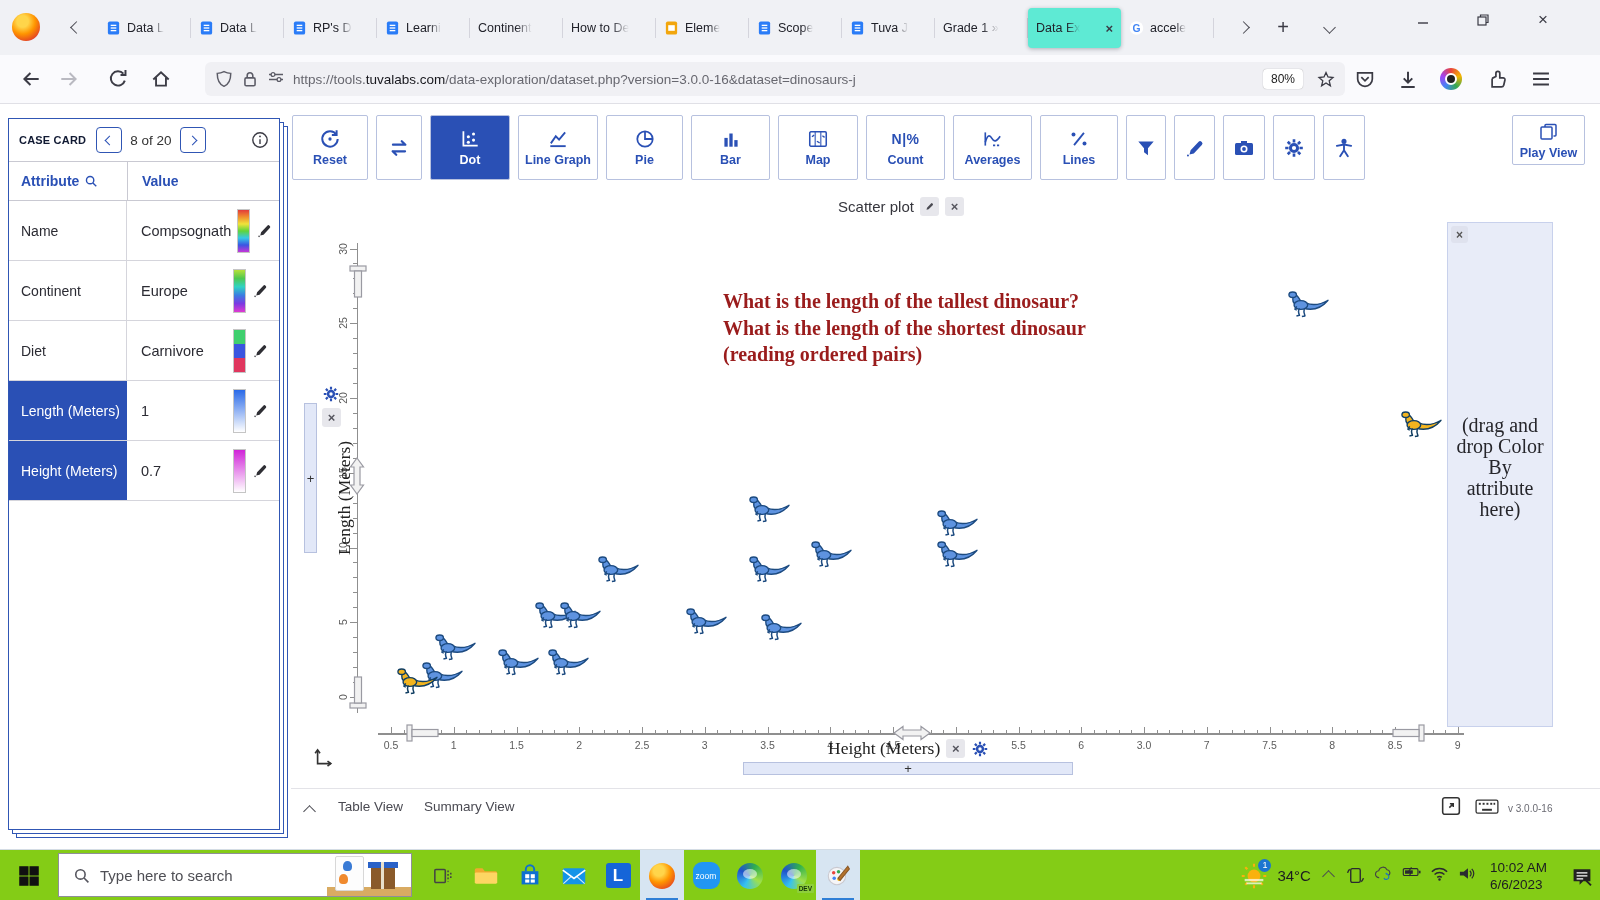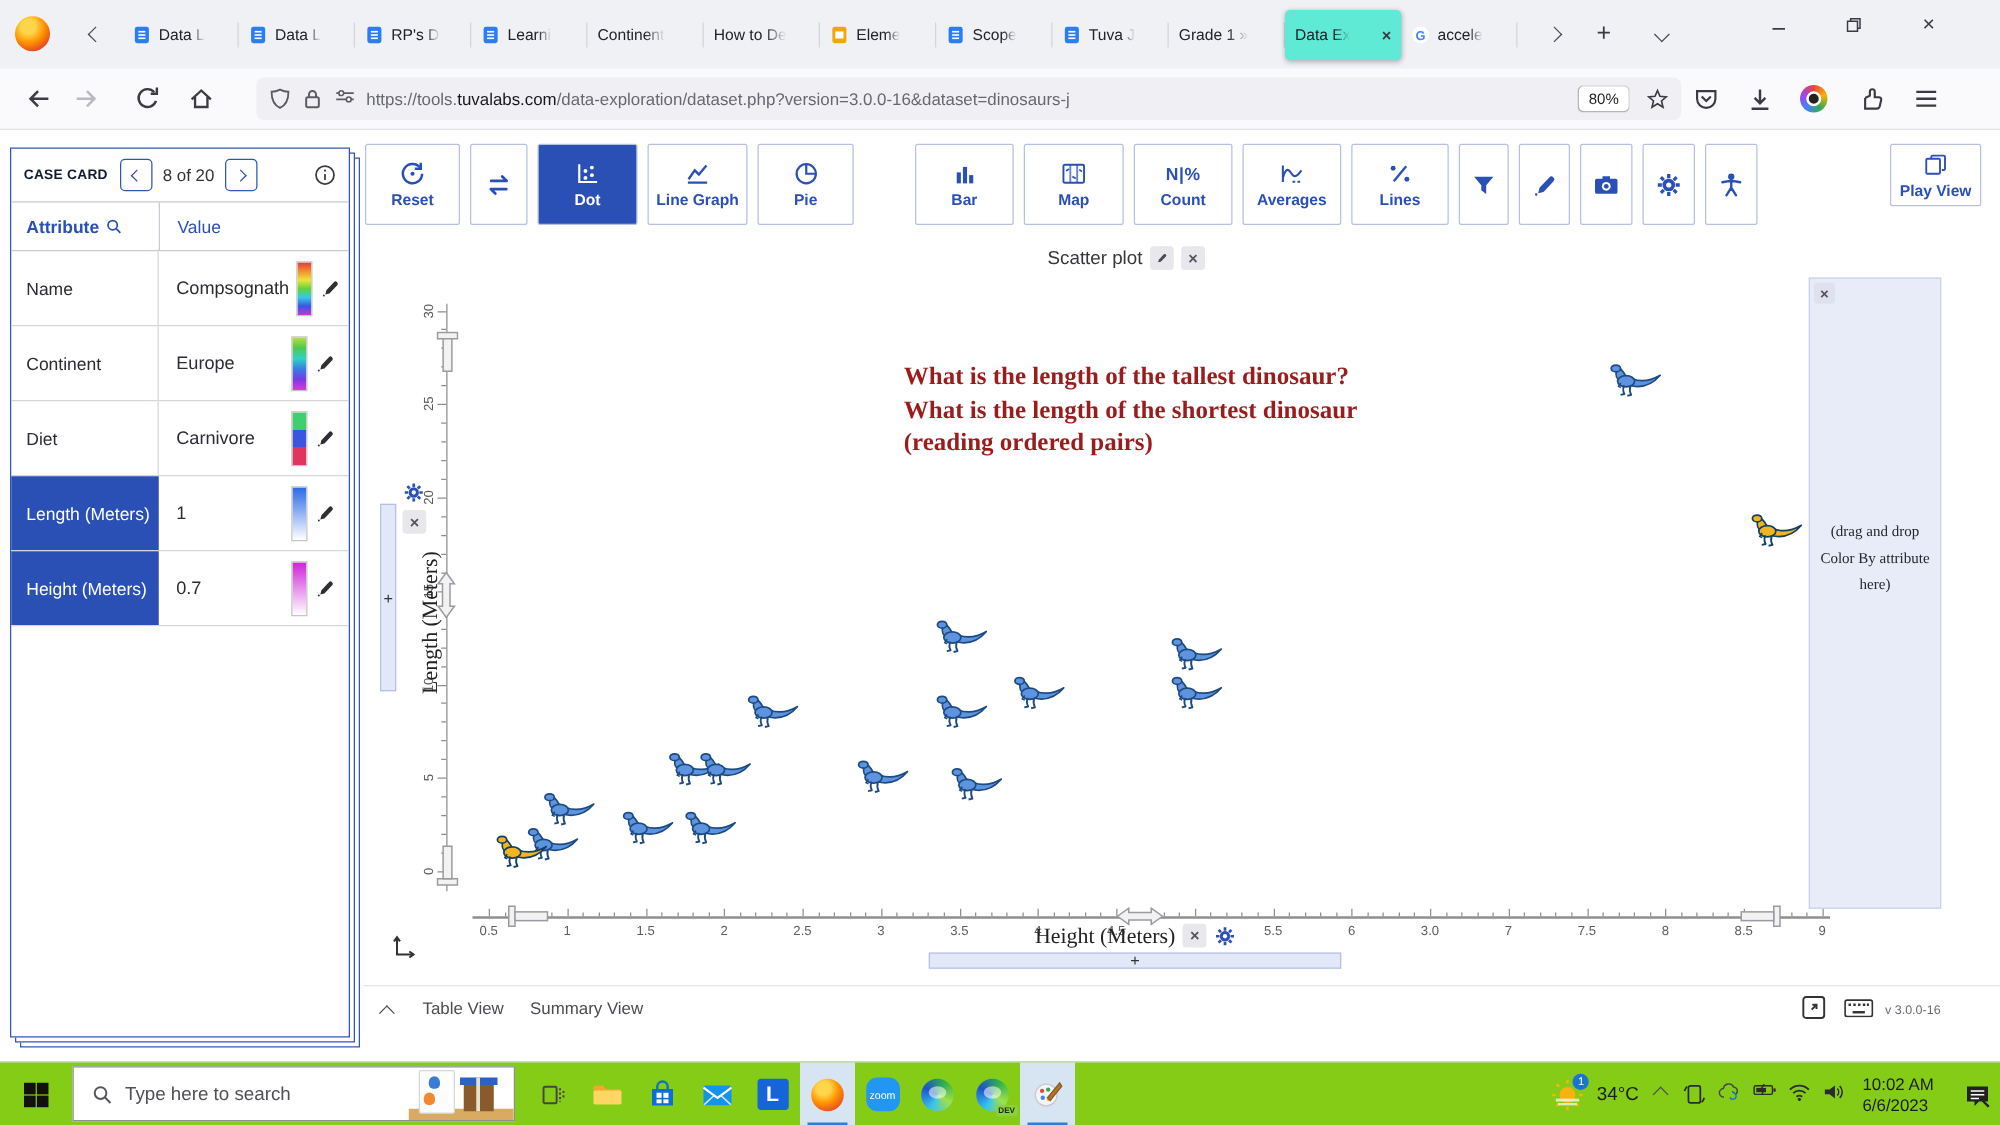--- a/index.html
+++ b/index.html
@@ -37,21 +37,21 @@
   .cardstack{position:absolute;background:#fff;border:1.5px solid #3056b4;box-sizing:border-box}
   .casecard{position:absolute;left:8px;top:118px;width:272px;height:712px;background:#fff;border:1.5px solid #3056b4;box-sizing:border-box;z-index:3}
   .cchead{height:42px;display:flex;align-items:center;padding:0 10px;border-bottom:1px solid #c9c9d2}
   .cctitle{font-size:11px;font-weight:bold;color:#111a33;letter-spacing:.2px}
   .pagerbtn{width:24px;height:24px;border:1px solid #3056b4;border-radius:4px;display:flex;align-items:center;justify-content:center;margin-left:10px;background:#fff}
   .pagerbtn+ .pagertext{margin:0 8px}
   .pagertext{font-size:13.5px;color:#333}
   .ccinfo{margin-left:auto;width:18px;height:18px}
   .colhead{height:38px;display:grid;grid-template-columns:118px 1fr;border-bottom:1px solid #c9c9d2;align-items:center}
   .colhead .c1{display:flex;align-items:center;gap:5px;padding-left:12px;color:#2a50b5;font-weight:bold;font-size:14px}
-  .colhead .c2{color:#2a50b5;font-weight:normal;font-size:14px;padding-left:14px;border-left:1px solid #c9c9d2;height:100%;display:flex;align-items:center;box-sizing:border-box}
+  .colhead .c2{color:#2a50b5;font-weight:bold;font-size:14px;padding-left:14px;border-left:1px solid #c9c9d2;height:100%;display:flex;align-items:center;box-sizing:border-box}
   .ccrow{height:59px;display:grid;grid-template-columns:118px 1fr;border-bottom:1px solid #d5d5dc}
   .ccattr{display:flex;align-items:center;padding-left:12px;font-size:14px;color:#2b2b33;border-right:1px solid #d5d5dc}
   .ccrow.sel .ccattr{background:#2a50b5;color:#fff;border-right:none}
   .ccval{display:flex;align-items:center;padding-left:14px;gap:6px}
   .ccval .vtext{flex:1;font-size:14.5px;color:#2b2b33;white-space:nowrap;overflow:hidden}
   .swatch{width:11px;height:42px;flex:0 0 auto;border:.5px solid #c5c5c5}
   .sw-rainbow{background:linear-gradient(#e23b3b,#f08f2e,#efe33a,#5fd43a,#35c8e8,#3b55e2,#c636d8)}
   .sw-spectrum{background:linear-gradient(#b6e03a,#4fc84f,#2fd3c3,#3a7de2,#7a3ae2,#e03ad0)}
   .sw-diet{background:linear-gradient(#3fcf6e 0 33%,#3a55e0 33% 66%,#e0365e 66% 100%)}
   .sw-blue{background:linear-gradient(#2a6ae8,#fff)}
@@ -82,21 +82,21 @@
   .annotation{position:absolute;left:723px;top:288px;font-family:"Liberation Serif",serif;font-weight:bold;
               font-size:20px;line-height:26.5px;white-space:nowrap}
   .ylabel{position:absolute;left:344px;top:498px;transform:translate(-50%,-50%) rotate(-90deg);
           font-family:"Liberation Serif",serif;font-size:17.5px;color:#222;white-space:nowrap}
   .xlabel{font-family:"Liberation Serif",serif;font-size:17.5px;color:#222;white-space:nowrap}
   .xlabelrow{position:absolute;left:828px;top:738px;display:flex;align-items:center;gap:6px}
   .sliderbar{position:absolute;background:#e2e8f8;border:1px solid #b7c1df;box-sizing:border-box;display:flex;align-items:center;justify-content:center}
   .sliderbar .plus{font-size:13px;color:#333}
   .dropzone{position:absolute;left:1447px;top:222px;width:106px;height:505px;background:#e8ecf8;border:1px solid #c8d1ec;box-sizing:border-box}
   .dropzone .dztext{position:absolute;top:192px;left:0;width:100%;text-align:center;font-family:"Liberation Serif",serif;
-       font-size:12px;line-height:21px;color:#26262b;padding:0 5px;box-sizing:border-box}
+       font-size:20px;line-height:21px;color:#26262b;padding:0 5px;box-sizing:border-box}
   .dzclose{position:absolute;left:3px;top:3px;width:17px;height:17px;background:#dfe2ee;border-radius:3px;display:flex;align-items:center;justify-content:center;font-size:12px;color:#555;font-weight:bold}
   .dino{position:absolute;width:44px;height:30px}
   .dino-blue{--dfill:#5e93e0;--dstroke:#1d4b80}
   .dino-yellow{--dfill:#f2b41f;--dstroke:#123f63}
   .handle{position:absolute}
 
   
   .bottombar{position:absolute;left:291px;top:788px;width:1309px;height:42px;border-top:1px solid #e3e3e8;background:#fff}
   .bbitem{position:absolute;font-size:13.5px;color:#4a4a52;top:10px}
   .version{position:absolute;font-size:10px;color:#6a6a72;top:14px;left:1217px}
@@ -468,21 +468,21 @@
       </button>
       <button class="tbtn" style="width: 77px;">
         <span class="icw">
           <svg viewBox="0 0 20 20" fill="none" stroke="currentColor" stroke-width="1.6">
             <circle cx="10" cy="10" r="7"></circle>
             <path d="M10 3 V10 H17"></path>
           </svg>
         </span>
         <span class="tblabel">Pie</span>
       </button>
-      <button class="tbtn" style="width: 79px; margin-left: 41px;">
+      <button class="tbtn" style="width: 79px;">
         <span class="icw">
           <svg viewBox="0 0 20 20" fill="currentColor">
             <rect x="4" y="9" width="3" height="8"></rect>
             <rect x="8.5" y="5" width="3" height="12"></rect>
             <rect x="13" y="11" width="3" height="6"></rect>
           </svg>
         </span>
         <span class="tblabel">Bar</span>
       </button>
       <button class="tbtn" style="width: 80px;">

